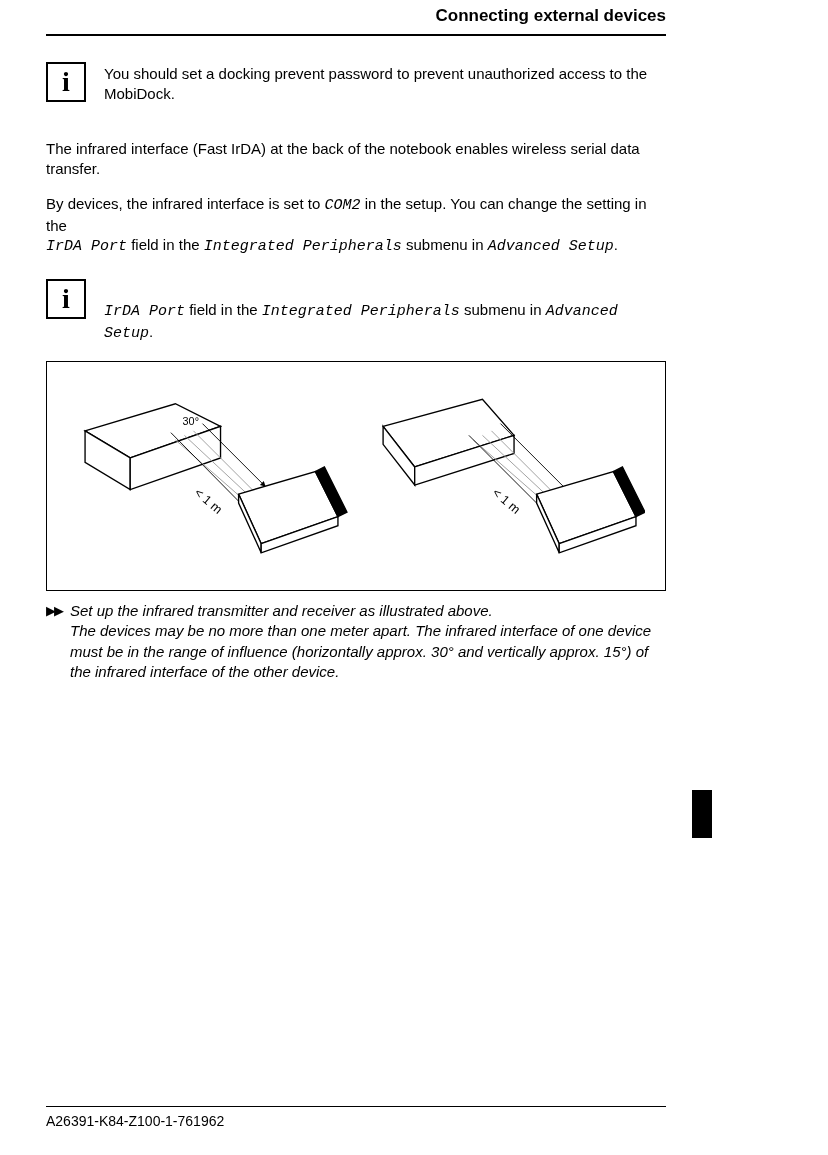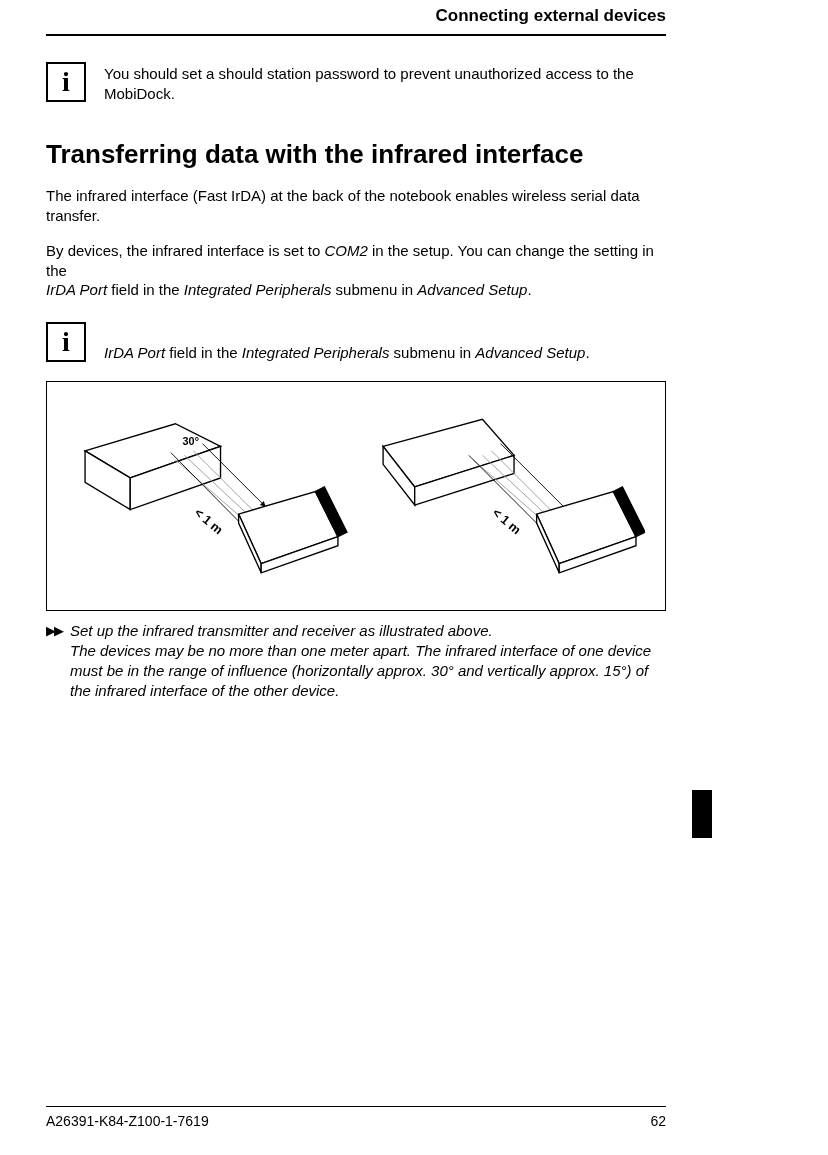--- a/index.html
+++ b/index.html
@@ -57,32 +57,31 @@
   }
   h2.section {
     font-size: 26px;
     font-weight: bold;
     margin: 0 0 14px 0;
   }
   p.body {
     margin: 16px 0 12px 0;
     line-height: 1.3;
   }
-  .ital { font-style: italic; font-family: Liberation Sans, sans-serif; }
+  .ital { font-style: italic; font-family: Liberation Mono, monospace; }
   .figure-box {
     border: 1.5px solid #000;
     width: 100%;
     height: 230px;
     margin: 14px 0 10px 0;
     box-sizing: border-box;
     padding: 10px 20px;
     display: flex;
     align-items: center;
     justify-content: space-between;
-    font-weight: bold;
   }
   .figure-box svg { display: block; }
   .step-row {
     display: flex;
     align-items: flex-start;
     margin-top: 6px;
   }
   .step-marker {
     flex: 0 0 24px;
     font-size: 13px;
@@ -104,36 +103,34 @@
   }
   .footer {
     position: absolute;
     left: 46px;
     right: 46px;
     bottom: 26px;
     border-top: 1.5px solid #000;
     padding-top: 6px;
     font-size: 14px;
     display: flex;
-    justify-content: space-between;
     margin-top: 33px;
   }
 </style>
 </head>
 <body>
 
 <div class="page">
   <div class="running-head">Connecting external devices</div>
 
   <div class="info-row">
     <div class="info-box">i</div>
-    <div class="info-text">You should set a should station password to prevent unauthorized access to the MobiDock.</div>
-  </div>
-
-  <h2 class="section">Transferring data with the infrared interface</h2>
+    <div class="info-text">You should set a docking prevent password to prevent unauthorized access to the MobiDock.</div>
+  </div>
+
 
   <p class="body">The infrared interface (Fast IrDA) at the back of the notebook enables wireless serial data transfer.</p>
 
   <p class="body">
     <span>By devices, the infrared interface is set to </span><span class="ital">COM2</span><span> in the setup. You can change the setting in the </span><br>
     <span class="ital">IrDA Port</span><span> field in the </span><span class="ital">Integrated Peripherals</span><span> submenu in </span><span class="ital">Advanced Setup</span><span>.</span>
   </p>
 
   <div class="info-row" style="margin-top:22px;margin-bottom:18px;">
     <div class="info-box">i</div>

